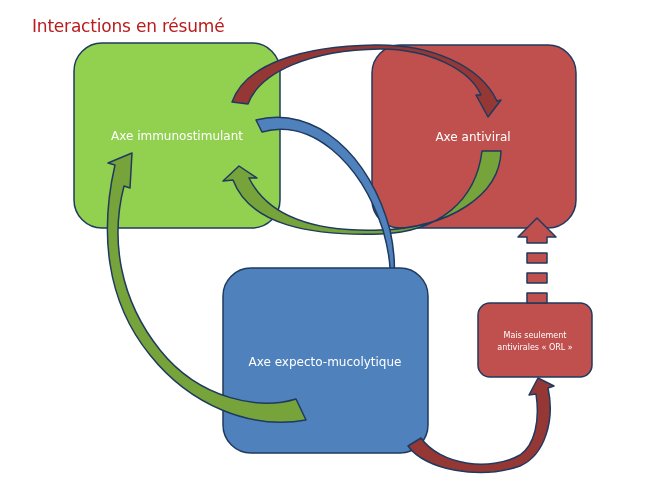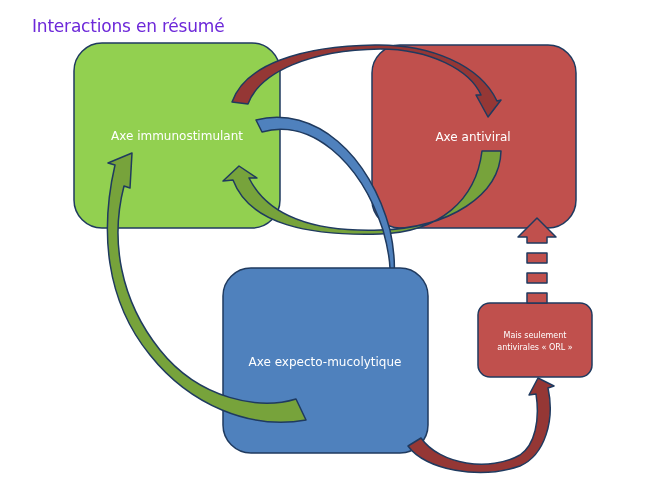--- a/index.html
+++ b/index.html
@@ -1,17 +1,17 @@
 <!DOCTYPE html>
 <html><head>
   <meta charset="utf-8">
   <style>
     html, body { margin: 0; padding: 0; background: #ffffff; }
     body { width: 650px; height: 487px; position: relative; overflow: hidden; font-family: "DejaVu Sans", sans-serif; }
-    #title { position: absolute; left: 32px; top: 16px; font-size: 17px; color: #6d28d9; font-family: "DejaVu Sans", sans-serif; letter-spacing: -0.2px; }
+    #title { position: absolute; left: 32px; top: 16px; font-size: 17px; color: #b91c1c; font-family: "DejaVu Sans", sans-serif; letter-spacing: -0.2px; }
     svg { position: absolute; left: 0; top: 0; }
     .lbl { font-family: "DejaVu Sans", sans-serif; fill: #ffffff; }
   </style>
 </head>
 <body>
 
 <div id="title">Interactions en résumé</div>
 
 <svg width="650" height="487" viewBox="0 0 650 487">
   <g stroke="#1f3a5f" stroke-width="1.5" stroke-linejoin="round">

